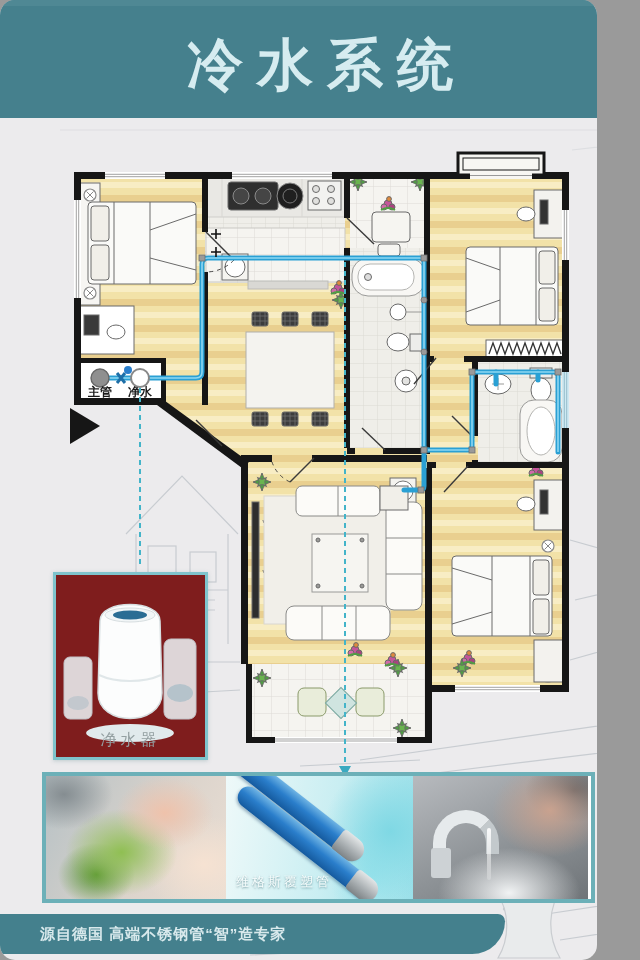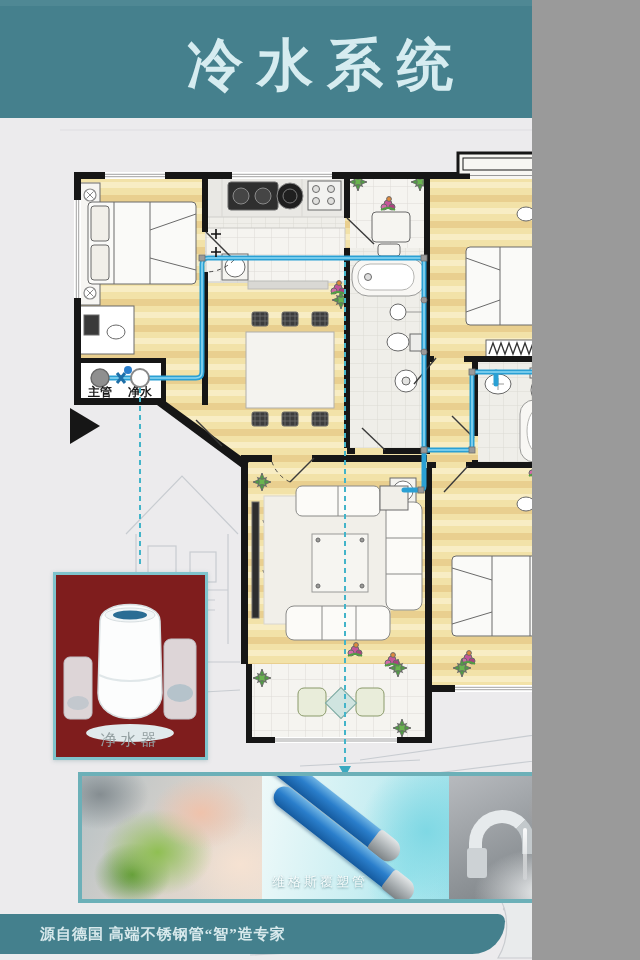--- a/index.html
+++ b/index.html
@@ -1,34 +1,34 @@
 <!DOCTYPE html>
 <html><head>
 <meta charset="utf-8">
 <style>
   html,body{margin:0;padding:0;background:#9a9a9a;}
   *{box-sizing:border-box;}
-  #page{position:relative;width:532px;height:960px;background:#ecebed;overflow:hidden;
-        font-family:Liberation Serif, serif;}
+  #page{position:relative;width:597px;height:960px;background:#ecebed;overflow:hidden;
+        font-family:Liberation Sans, sans-serif;border-radius:15px;}
   
   #header{position:absolute;left:0;top:0;width:640px;height:118px;background:#45808d;
           border-top:6px solid #4f8894;}
   #header h1{margin:0;padding-top:22px;text-align:center;font-size:56px;font-weight:bold;
              letter-spacing:14px;color:#d6ecf0;text-indent:14px;}
   
   #plan-svg{position:absolute;left:0;top:0;width:640px;height:960px;}
   
   #purifier-card{position:absolute;left:53px;top:572px;width:155px;height:188px;
                  background:#7f1d1d;border:3px solid #7fc3cc;box-shadow:0 1px 4px rgba(60,110,120,.25);}
   #purifier-card svg{display:block;}
   #purifier-caption{position:absolute;left:0;right:0;bottom:6px;text-align:center;
                     font-size:16px;letter-spacing:4px;color:#94a0a2;}
   
   #photo-strip{position:absolute;left:42px;top:772px;width:553px;height:131px;
-               background:#ffffff;border:4px solid #6cb0b8;display:flex;overflow:hidden;margin-left:36px;}
+               background:#ffffff;border:4px solid #6cb0b8;display:flex;overflow:hidden;}
   .photo{position:relative;height:100%;overflow:hidden;}
   #photo-veg{width:180px;
     background:
       radial-gradient(70px 52px at 66% 30%, #efc2ab 0%, rgba(239,194,171,0) 70%),
       radial-gradient(80px 62px at 42% 62%, #8fbf52 0%, rgba(143,191,82,0) 70%),
       radial-gradient(55px 45px at 28% 80%, #55922f 0%, rgba(85,146,47,0) 70%),
       radial-gradient(90px 70px at 88% 72%, #f6e2d2 0%, rgba(246,226,210,0) 70%),
       radial-gradient(70px 50px at 10% 15%, #858d91 0%, rgba(133,141,145,0) 70%),
       linear-gradient(118deg,#b6c1c5 0%,#dcd4cc 60%,#e9ded4 100%);}
   #photo-pipes{width:187px;

